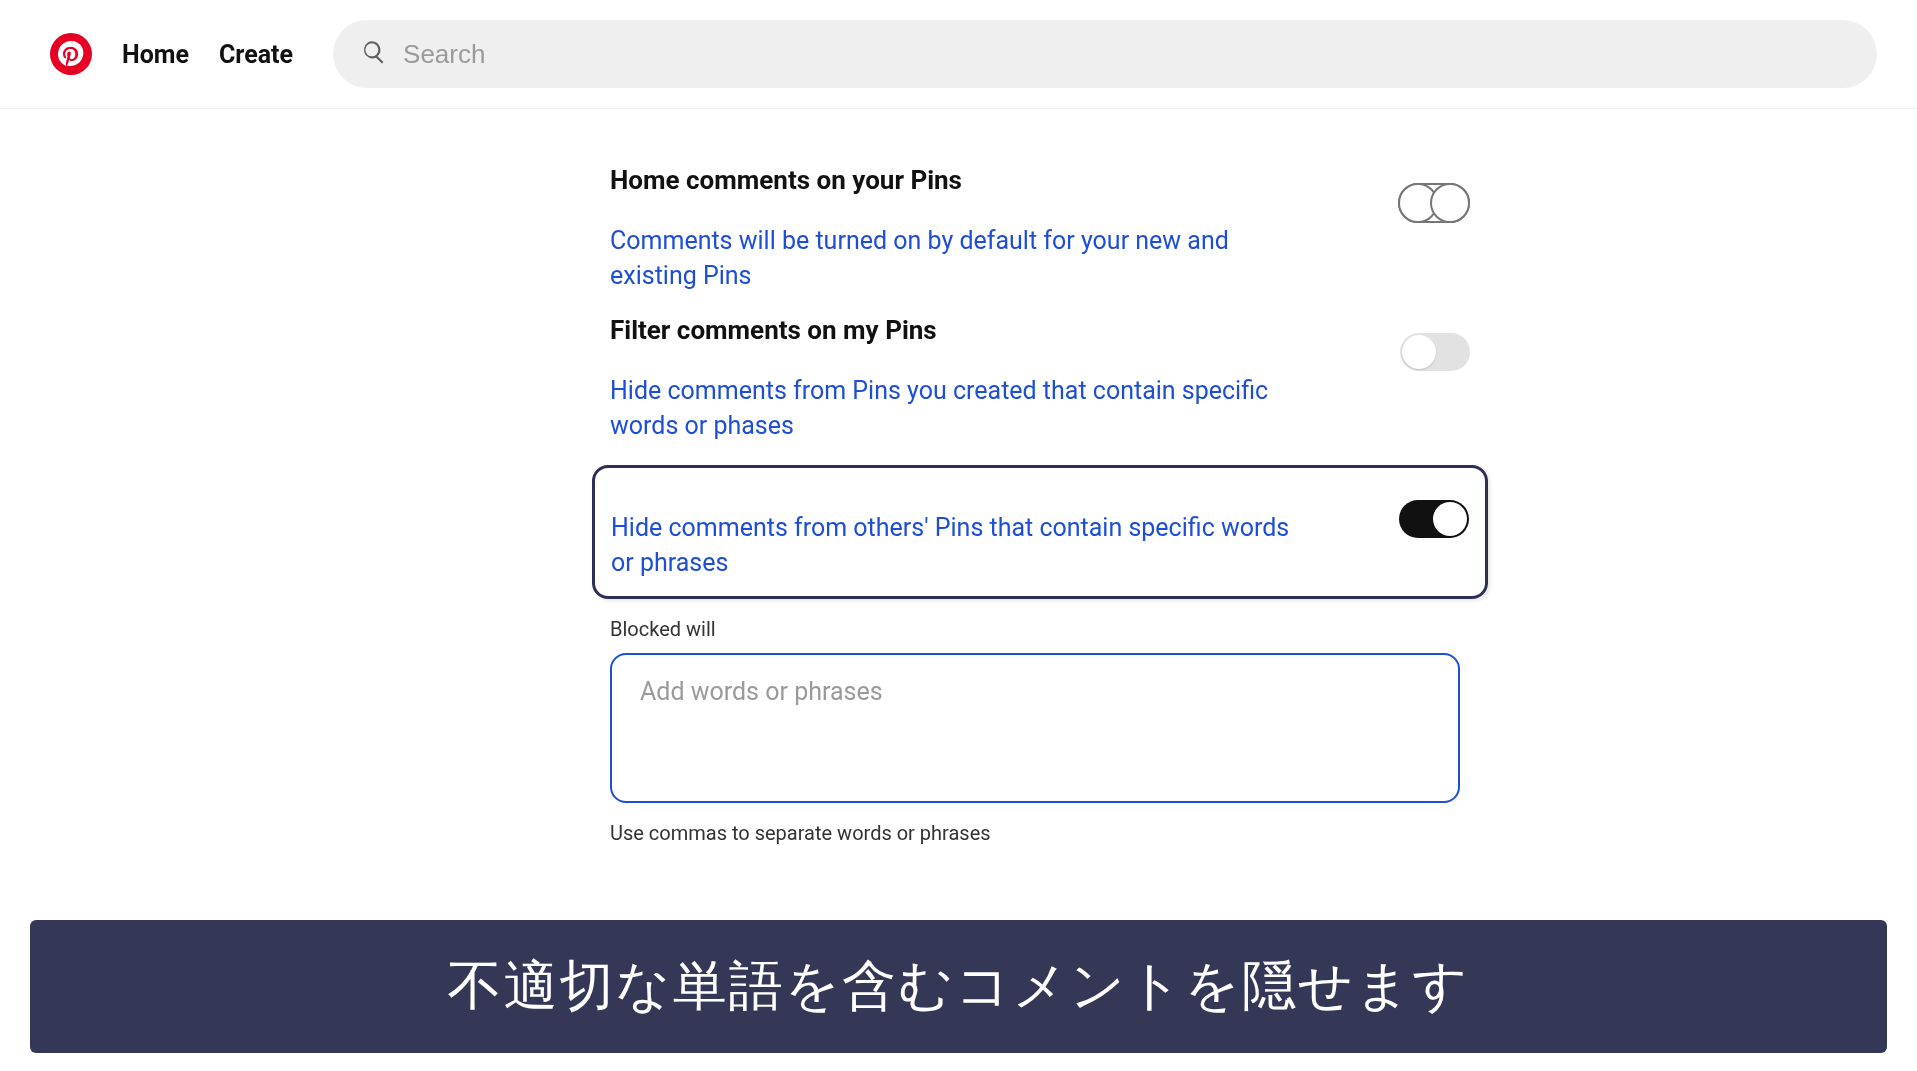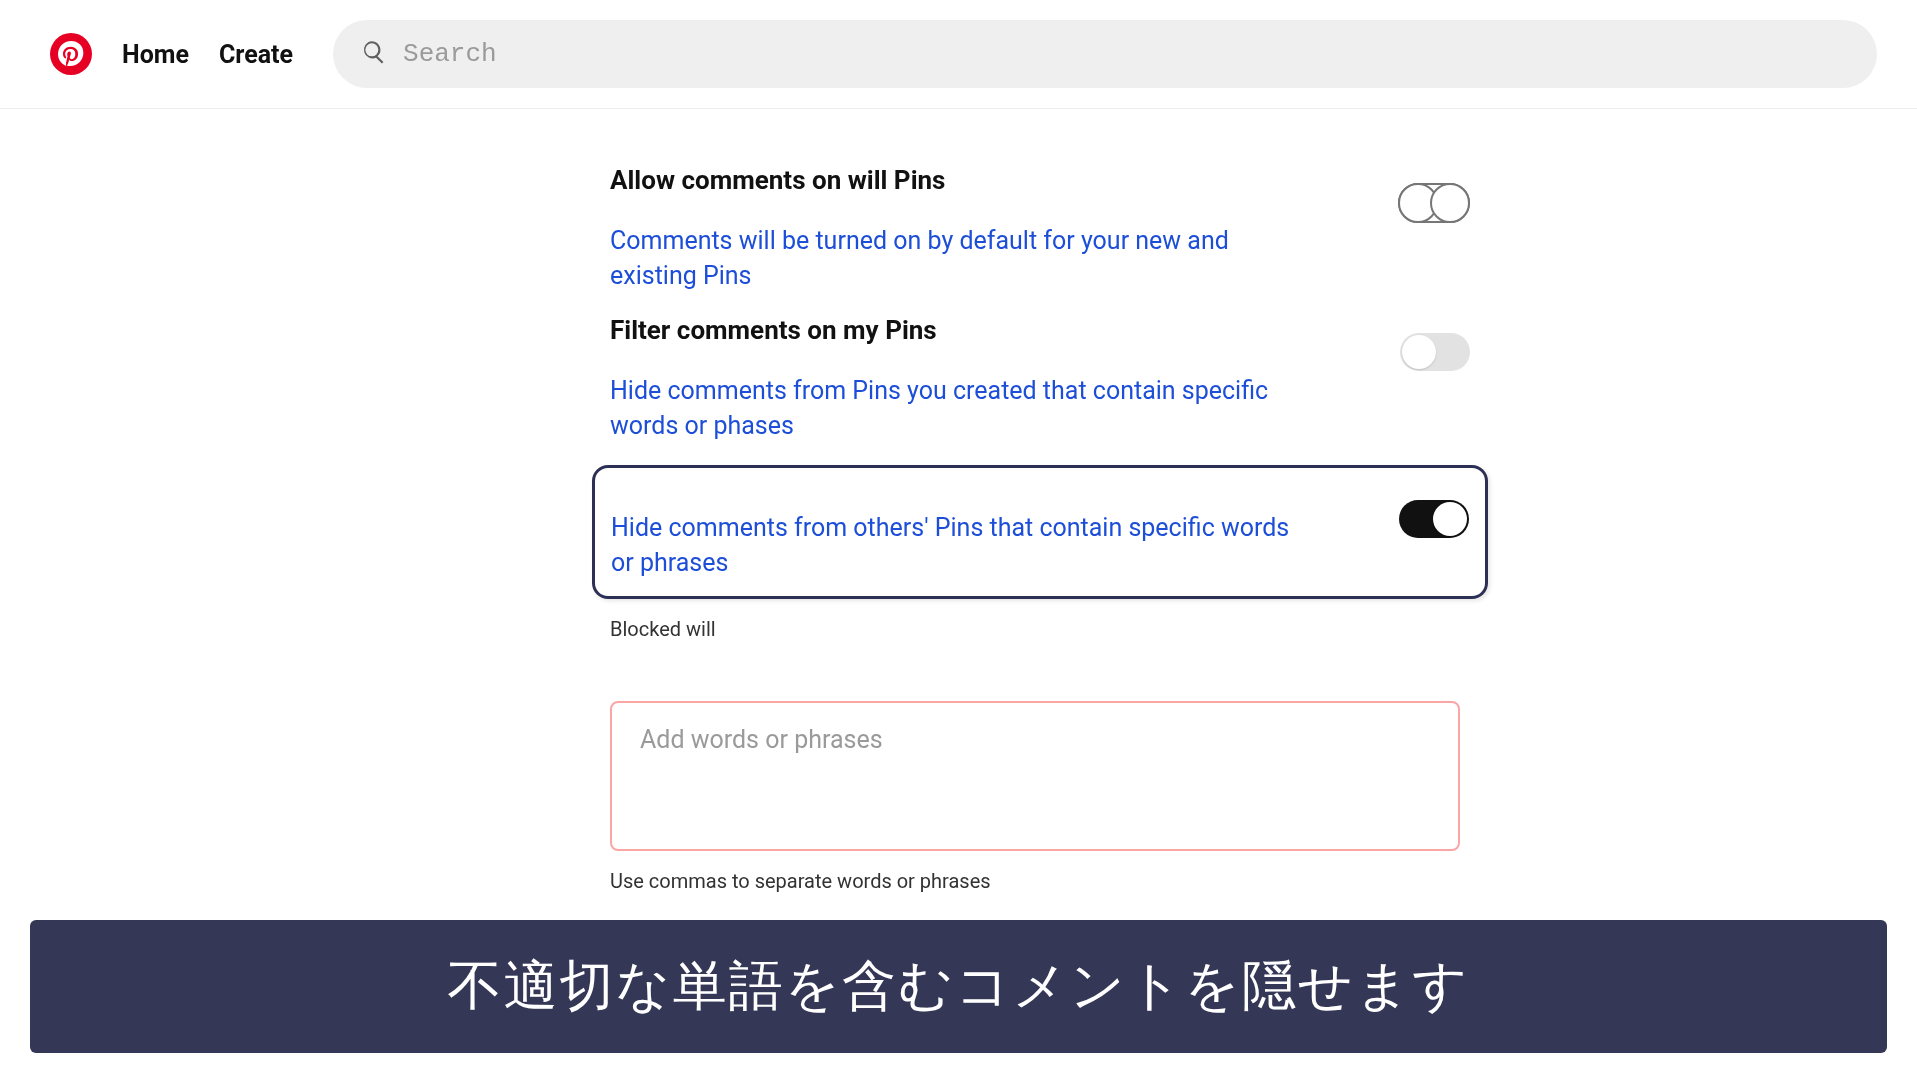--- a/index.html
+++ b/index.html
@@ -48,21 +48,20 @@
     margin-left: 10px;
   }
   .search-icon svg { width: 26px; height: 26px; fill: #5f5f5f; }
   .search-input {
     border: none;
     background: transparent;
     outline: none;
     font-size: 26px;
     color: #4c1d95;
     width: 100%;
-    font-family: Liberation Mono, monospace;
   }
   .search-input::placeholder { color: #9a9a9a; }
 
   
   .main {
     padding: 50px 0 0 0;
     display: flex;
     justify-content: flex-start;
   }
   .content {
@@ -166,29 +165,28 @@
 
   
   .field-label {
     font-size: 20px;
     color: #333;
     margin: 10px 0 12px 0;
   }
   .blocked-input {
     width: 850px;
     min-height: 150px;
-    border: 2px solid #fca5a5;
-    border-radius: 8px;
+    border: 2px solid #1d4ed8;
+    border-radius: 16px;
     padding: 22px 28px;
     font-size: 25px;
     color: #333;
     resize: none;
     outline: none;
     font-family: inherit;
-    margin-top: 48px;
   }
   .blocked-input::placeholder { color: #9a9a9a; }
   .helper-text {
     font-size: 20px;
     color: #333;
     margin-top: 14px;
   }
 
   
   .caption-banner {
@@ -224,21 +222,21 @@
     <input class="search-input" type="text" placeholder="Search" style="">
   </div>
 </div>
 
 <div class="main">
   <div class="content">
 
     
     <div class="setting-row">
       <div class="setting-text">
-        <div class="setting-label">Allow comments on will Pins</div>
+        <div class="setting-label">Home comments on your Pins</div>
         <div class="setting-desc">Comments will be turned on by default for your new and existing Pins</div>
       </div>
       <div class="toggle outline">
         <div class="knob"></div>
         <div class="knob2"></div>
       </div>
     </div>
 
     
     <div class="setting-row">

